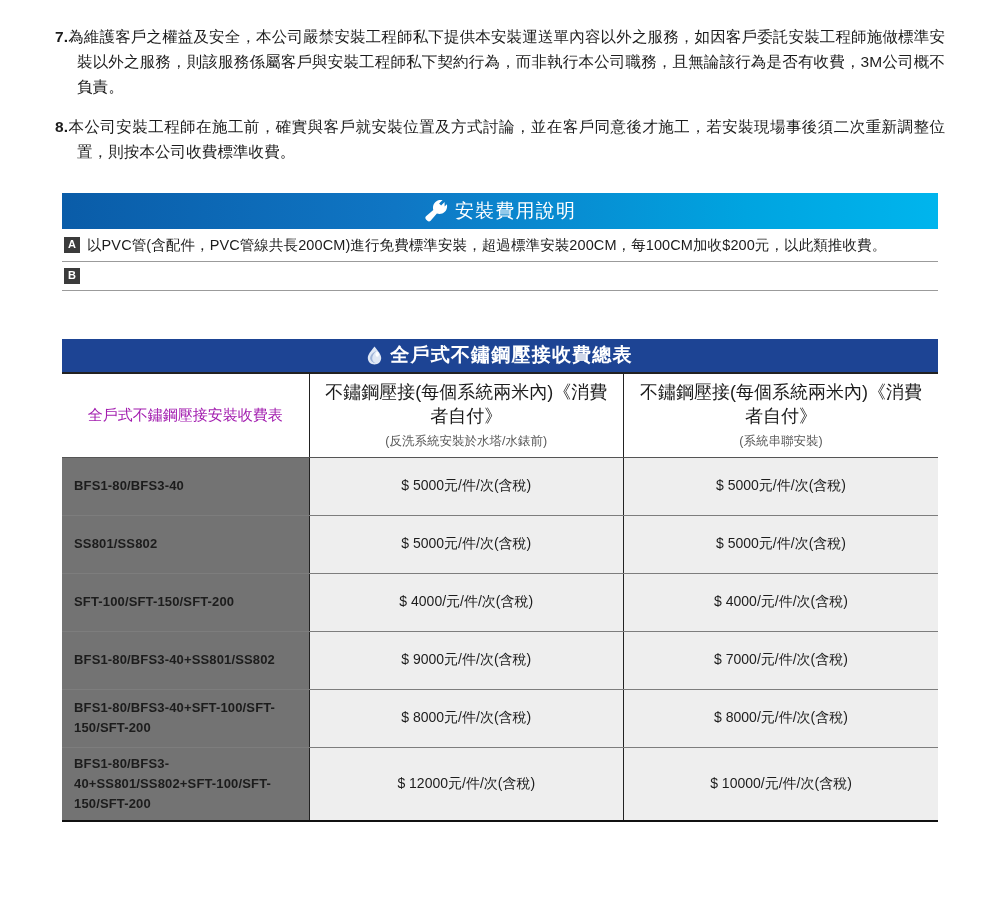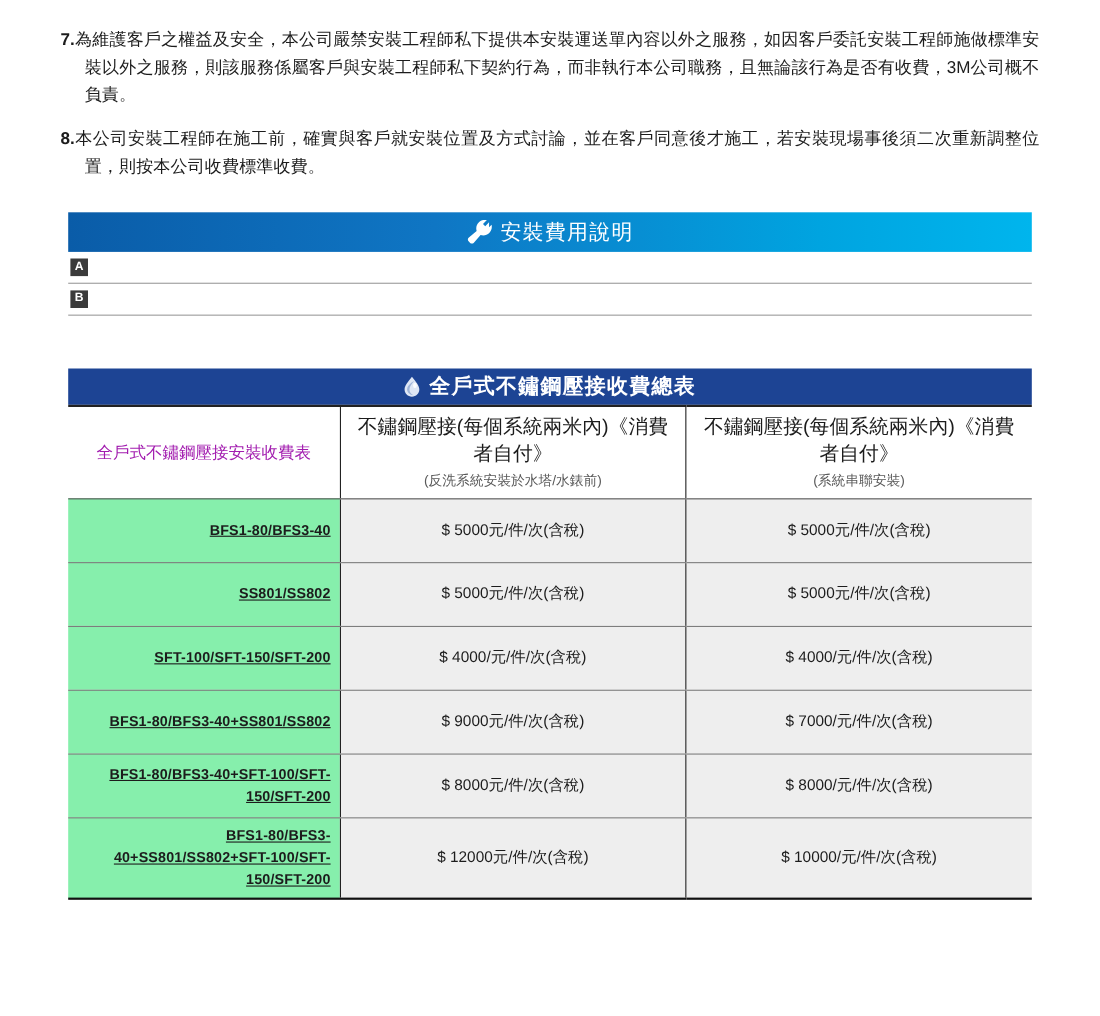--- a/index.html
+++ b/index.html
@@ -159,28 +159,27 @@
   }
 
   table.fee-table tbody td {
     background: #eeeeee;
     font-size: 14px;
     color: #1c1c1c;
     text-align: center;
     height: 58px;
   }
   table.fee-table tbody td.model {
-    background: #86efac;
-    text-align: right;
+    background: #737373;
+    text-align: left;
     font-weight: 700;
     font-size: 13px;
     letter-spacing: 0.15px;
     line-height: 1.55;
     padding-left: 12px;
-    text-decoration: underline;
   }
   table.fee-table tbody tr:last-child td {
     border-bottom: 2.6px solid #111;
   }
   .price { white-space: nowrap; }
 </style>
 </head>
 <body>
 
 <div class="page">
@@ -198,20 +197,21 @@
           <g fill="#ffffff">
             <path d="M20.6 2.1 17.1 5.6l-2.0-2.0 3.5-3.5c-2.6-0.6-5.4 0.1-7.4 2.1-2.1 2.1-2.7 5.1-1.9 7.7L2.0 16.2c-0.9 0.9-0.9 2.3 0 3.2l1.4 1.4c0.9 0.9 2.3 0.9 3.2 0l6.3-7.2c2.7 0.9 5.8 0.3 7.9-1.8 2.0-2.0 2.7-4.9 2.1-7.5l-2.3 2.3z"></path>
           </g>
         </svg>
       </span>
       <span class="banner-title">安裝費用說明</span>
     </div>
 
     <div class="note-row">
       <span class="badge">A</span>
+      <span class="note-text">以PVC管(含配件，PVC管線共長200CM)進行免費標準安裝，超過標準安裝200CM，每100CM加收$200元，以此類推收費。</span>
     </div>
 
     <div class="note-row divided">
       <span class="badge">B</span>
     </div>
 
     <div class="note-bottom-rule"></div>
   </div>
 
   <div class="table-wrap">

